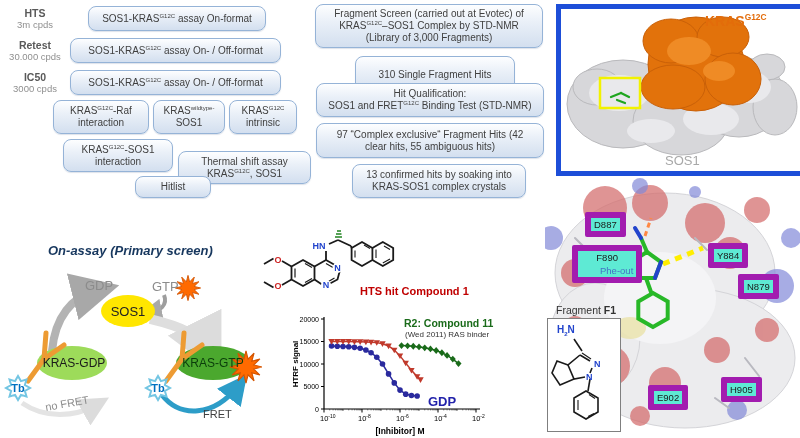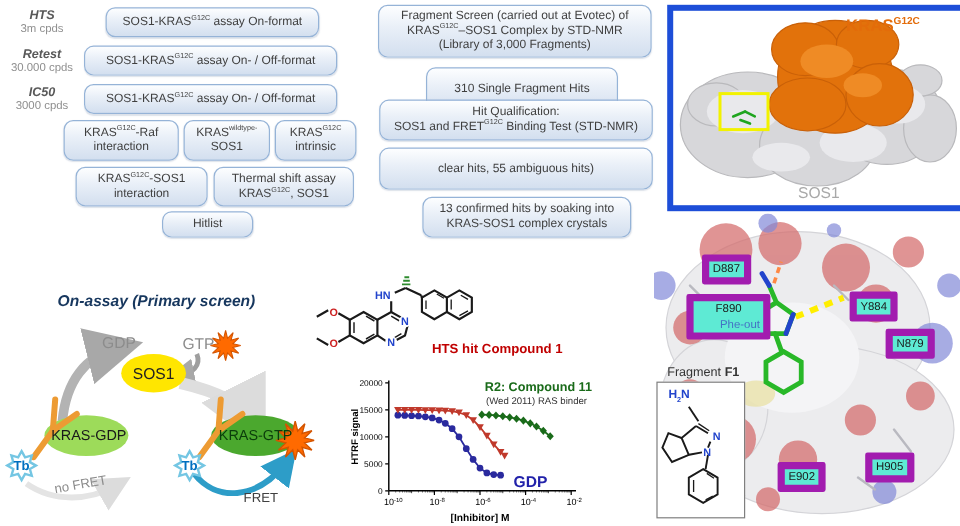--- a/index.html
+++ b/index.html
@@ -10,21 +10,21 @@
   sup{font-size:0.6em;vertical-align:super;line-height:0;}
   sub{font-size:0.6em;vertical-align:sub;line-height:0;}
   .b{font-weight:bold;}
   
   .fbox{position:absolute;display:flex;flex-direction:column;justify-content:center;align-items:center;
         text-align:center;box-sizing:border-box;padding:1px 3px;
         background:linear-gradient(180deg,#fdfeff 0%,#eaf0f8 40%,#d3dfef 100%);
         border:1.4px solid #95b3d7;border-radius:8px;
         font-size:10px;color:#3f3f3f;line-height:1.18;box-shadow:0 1px 1px rgba(120,140,170,.25);}
   .stage{position:absolute;left:2px;width:66px;text-align:center;}
-  .stage-name{font-weight:bold;color:#595959;font-size:10.5px;font-style:italic;}
+  .stage-name{font-weight:bold;color:#595959;font-size:10.5px;}
   .stage-count{color:#8f8f8f;font-size:9.5px;}
   
   .panel-tr{position:absolute;left:556px;top:4px;width:240px;height:162px;background:#fff;
             border:5px solid #1d4ed8;}
   .kras-label{position:absolute;left:144px;top:4px;color:#e36c0a;font-weight:bold;font-size:14px;}
   .sos1-label{position:absolute;left:104px;top:144px;color:#a8a8a8;font-size:13px;}
   
   .onassay-title{position:absolute;left:48px;top:243px;font-size:13px;font-weight:bold;
                  font-style:italic;color:#17375e;}
   
@@ -80,41 +80,42 @@
     <div><span>SOS1</span></div>
   </div>
   <div class="fbox" style="left:229px;top:100px;width:68px;height:34px">
     <div><span>KRAS</span><sup>G12C</sup></div>
     <div><span>intrinsic</span></div>
   </div>
   <div class="fbox" style="left:63px;top:139px;width:110px;height:33px">
     <div><span>KRAS</span><sup>G12C</sup><span>-SOS1</span></div>
     <div><span>interaction</span></div>
   </div>
-  <div class="fbox" style="left:178px;top:139px;width:117px;height:33px">
+  <div class="fbox" style="left:178px;top:151px;width:133px;height:33px">
     <div><span>Thermal shift assay</span></div>
     <div><span>KRAS</span><sup>G12C</sup><span>, SOS1</span></div>
   </div>
   <div class="fbox" style="left:135px;top:176px;width:76px;height:22px">
     <div><span>Hitlist</span></div>
   </div>
 
   <div class="fbox" style="left:315px;top:4px;width:228px;height:44px">
     <div><span>Fragment Screen (carried out at Evotec) of</span></div>
     <div><span>KRAS</span><sup>G12C</sup><span>–SOS1 Complex by STD-NMR</span></div>
     <div><span>(Library of 3,000 Fragments)</span></div>
   </div>
   <div class="fbox" style="left:355px;top:56px;width:160px;height:38px">
     <div><span>310 Single Fragment Hits</span></div>
   </div>
   <div class="fbox" style="left:316px;top:83px;width:228px;height:34px">
     <div><span>Hit Qualification:</span></div>
     <div><span>SOS1 and FRET</span><sup>G12C</sup><span> Binding Test (STD-NMR)</span></div>
   </div>
   <div class="fbox" style="left:316px;top:123px;width:228px;height:35px">
+    <div><span>97 “Complex exclusive“ Fragment Hits (42</span></div>
     <div><span>clear hits, 55 ambiguous hits)</span></div>
   </div>
   <div class="fbox" style="left:352px;top:164px;width:174px;height:34px">
     <div><span>13 confirmed hits by soaking into</span></div>
     <div><span>KRAS-SOS1 complex crystals</span></div>
   </div>
 
   <div class="panel-tr">
     <svg width="238" height="160" viewBox="0 0 238 160">
 

